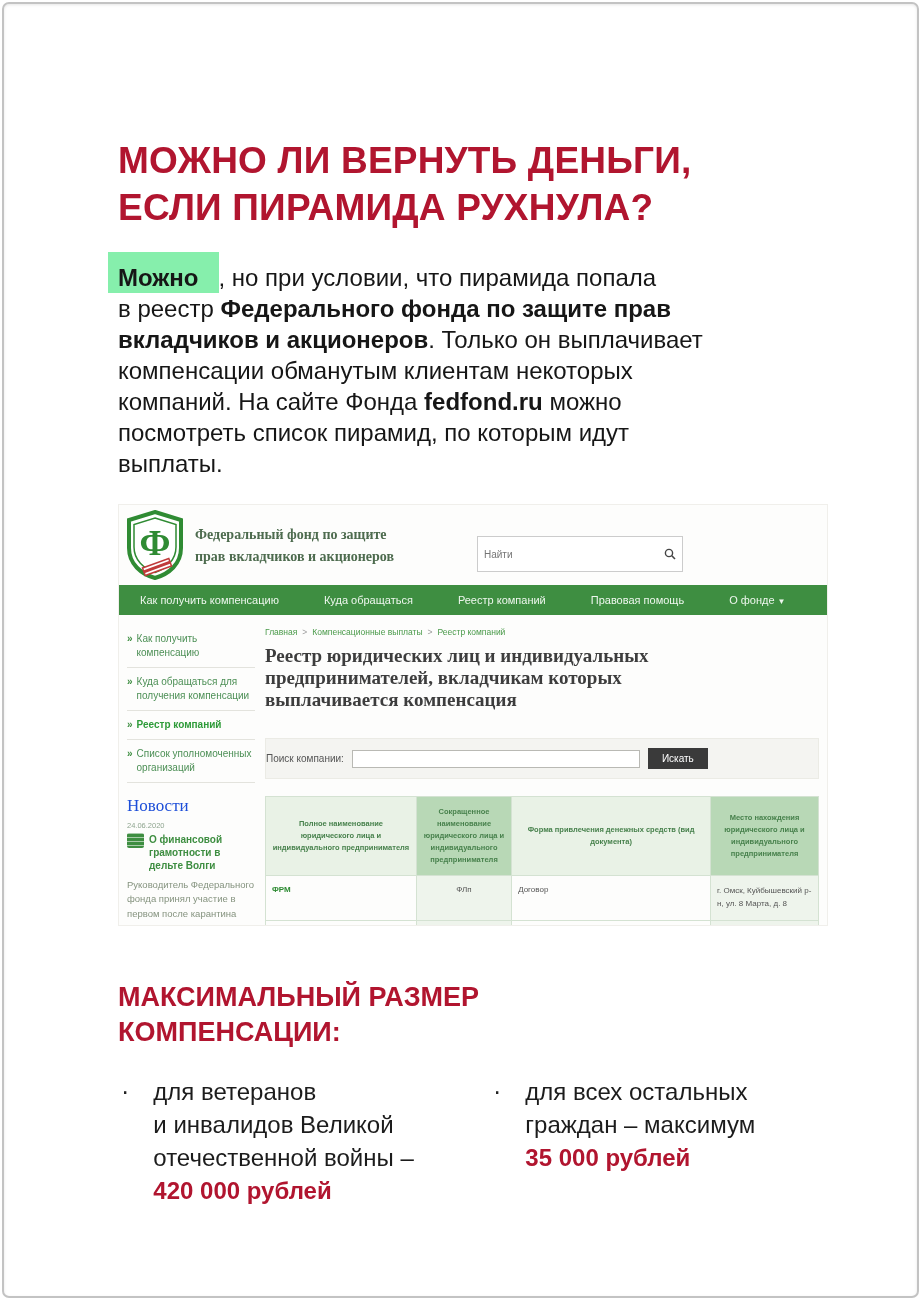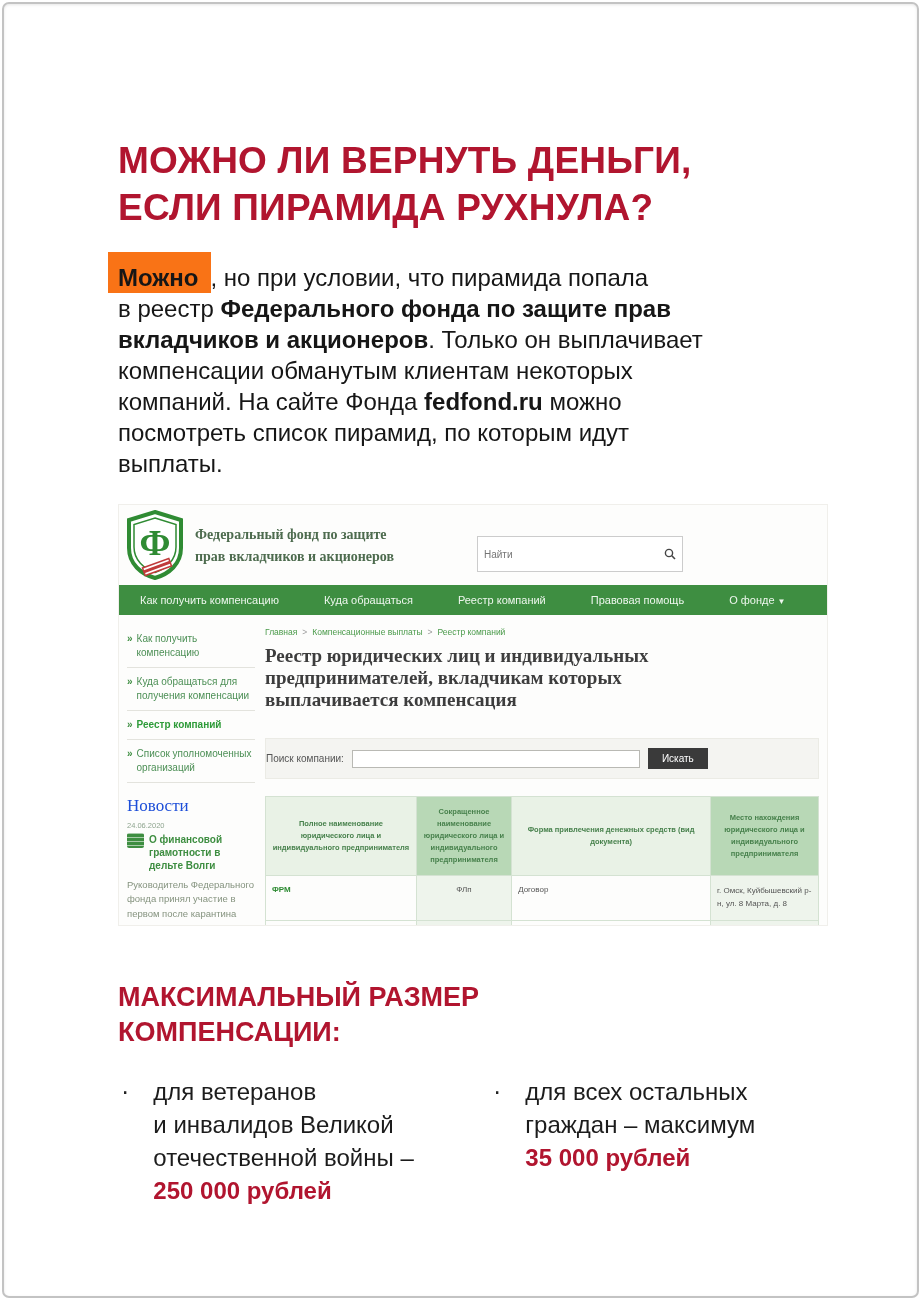--- a/index.html
+++ b/index.html
@@ -9,21 +9,21 @@
   }
   .sheet{position:absolute;inset:2px;border:2px solid #c3c3c3;border-radius:7px;box-shadow:inset 0 1px 3px rgba(0,0,0,.10);}
   .content{position:absolute;left:118px;top:0;width:712px;}
 
   
   .main-title{
     margin:138px 0 0;font-size:37px;line-height:1.26;font-weight:800;
     color:#b1152f;white-space:pre-line;letter-spacing:.2px;
   }
   .intro{margin:31px 0 0;width:665px;font-size:24px;line-height:31px;color:#161616;white-space:pre-line;}
-  .hl{font-weight:800;background:#f97316;padding:12px 12px 2px 10px;margin-left:-10px;}
+  .hl{font-weight:800;background:#86efac;padding:12px 20px 2px 10px;margin-left:-10px;}
   .intro b{font-weight:800;}
 
   
   .shot{
     position:relative;margin-top:25px;width:708px;height:420px;overflow:hidden;
     background:#fdfdfc;border:1px solid #f0efeb;white-space:normal;
   }
   .shot-header{position:relative;height:80px;}
   .logo{position:absolute;left:6px;top:5px;}
   .site-name{
@@ -214,21 +214,21 @@
   </div>
 
   <h2 class="comp-heading">МАКСИМАЛЬНЫЙ РАЗМЕР
 КОМПЕНСАЦИИ:</h2>
 
   <div class="bullets">
     <div class="bullet bullet-left">
       <span class="dot">·</span>
       <span class="btext"><span>для ветеранов
 и инвалидов Великой
-отечественной войны –</span><span class="amount">250 000 рублей</span></span>
+отечественной войны –</span><span class="amount">420 000 рублей</span></span>
     </div>
     <div class="bullet">
       <span class="dot">·</span>
       <span class="btext"><span>для всех остальных
 граждан – максимум</span><span class="amount">35 000 рублей</span></span>
     </div>
   </div>
 
 </div>
 

